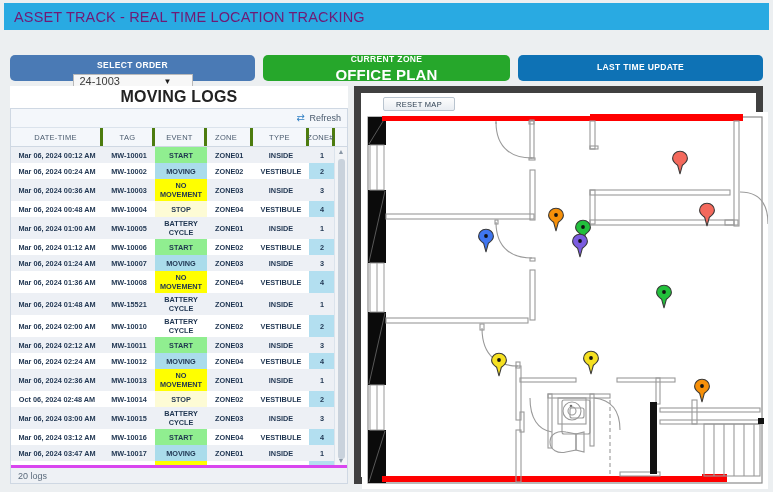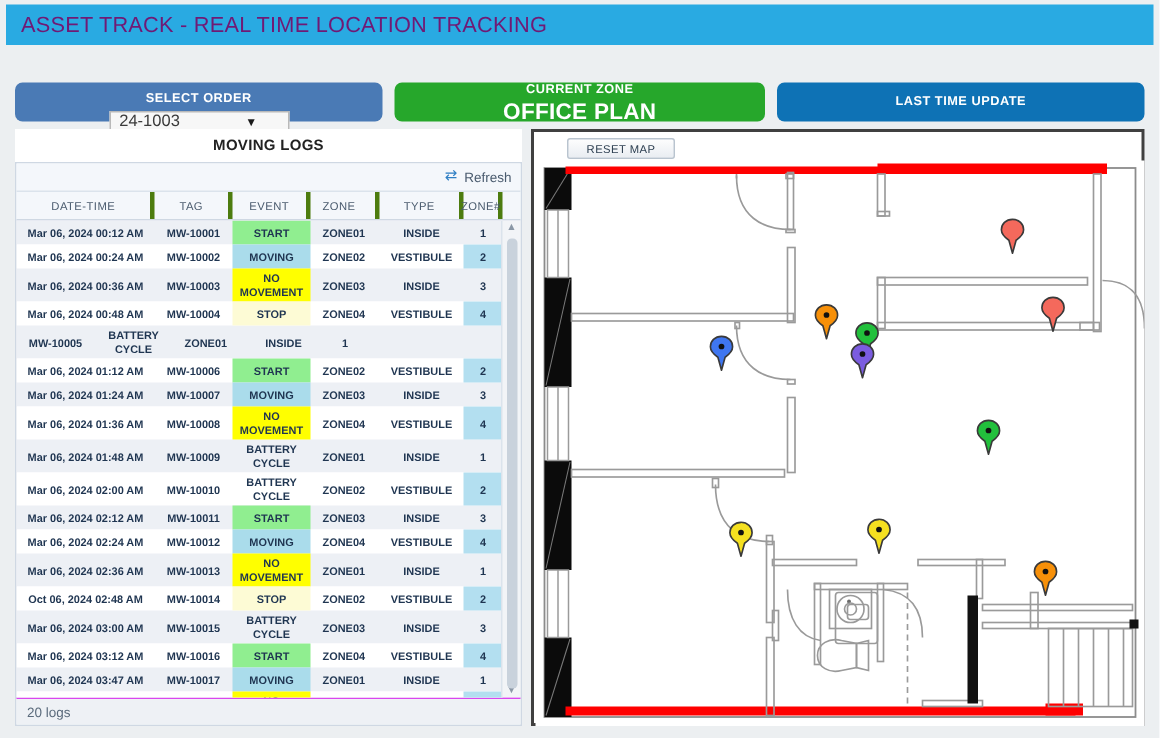--- a/index.html
+++ b/index.html
@@ -71,21 +71,21 @@
 
   
   .logs-panel {
     position: absolute; left: 10px; top: 86px;
     width: 338px; height: 398px;
     background: #ffffff;
   }
   .logs-title {
     height: 22px; display: flex;
     align-items: center; justify-content: center;
-    font-size: 10px; font-weight: bold; color: #222;
+    font-size: 16px; font-weight: bold; color: #222;
     letter-spacing: .2px;
   }
   .grid {
     position: absolute; left: 0; top: 22px;
     width: 338px; height: 376px;
     border: 1px solid #cfd8e3;
     background: #fff;
     display: flex; flex-direction: column;
   }
   .grid-toolbar {
@@ -155,32 +155,32 @@
   }
   .vs-arrow { font-size: 7px; color: #8a97a6; padding: 1px 0; }
   .vs-thumb {
     position: absolute; left: 3px; top: 12px;
     width: 7px; height: 300px;
     background: #c9d2dc; border-radius: 3px;
   }
   .grid-foot {
     height: 18px;
     background: #eef1f5;
-    border-top: 1px solid #d946ef;
+    border-top: 3px solid #d946ef;
     display: flex; align-items: center;
     padding-left: 7px;
     font-size: 9px; color: #5b6b7c;
   }
 
   
   .map-panel {
     position: absolute; left: 354px; top: 86px;
     width: 409px; height: 398px;
     background: #ffffff;
-    border: 2px solid #404040;
+    border: 7px solid #404040;
   }
   .reset-btn {
     position: absolute; left: 22px; top: 4px;
     width: 72px; height: 14px;
     background: linear-gradient(#fdfdfd,#e9edf2);
     border: 1px solid #b9c4cf; border-radius: 2px;
     display: flex; align-items: center; justify-content: center;
     font-size: 7.5px; color: #2c3e50; letter-spacing: .3px;
   }
   .map-canvas {
@@ -272,20 +272,21 @@
             </div>
             <div class="row even">
               <div class="td c-dt">Mar 06, 2024 00:48 AM</div>
               <div class="td c-tag">MW-10004</div>
               <div class="td c-ev ev-stop">STOP</div>
               <div class="td c-zone">ZONE04</div>
               <div class="td c-type">VESTIBULE</div>
               <div class="td c-zn zn-hi">4</div>
             </div>
             <div class="row odd">
+              <div class="td c-dt">Mar 06, 2024 01:00 AM</div>
               <div class="td c-tag">MW-10005</div>
               <div class="td c-ev ev-battery">BATTERY CYCLE</div>
               <div class="td c-zone">ZONE01</div>
               <div class="td c-type">INSIDE</div>
               <div class="td c-zn">1</div>
             </div>
             <div class="row even">
               <div class="td c-dt">Mar 06, 2024 01:12 AM</div>
               <div class="td c-tag">MW-10006</div>
               <div class="td c-ev ev-start">START</div>
@@ -304,21 +305,21 @@
             <div class="row even">
               <div class="td c-dt">Mar 06, 2024 01:36 AM</div>
               <div class="td c-tag">MW-10008</div>
               <div class="td c-ev ev-nomove">NO MOVEMENT</div>
               <div class="td c-zone">ZONE04</div>
               <div class="td c-type">VESTIBULE</div>
               <div class="td c-zn zn-hi">4</div>
             </div>
             <div class="row odd">
               <div class="td c-dt">Mar 06, 2024 01:48 AM</div>
-              <div class="td c-tag">MW-10009</div>
+              <div class="td c-tag">MW-15521</div>
               <div class="td c-ev ev-battery">BATTERY CYCLE</div>
               <div class="td c-zone">ZONE01</div>
               <div class="td c-type">INSIDE</div>
               <div class="td c-zn">1</div>
             </div>
             <div class="row even">
               <div class="td c-dt">Mar 06, 2024 02:00 AM</div>
               <div class="td c-tag">MW-10010</div>
               <div class="td c-ev ev-battery">BATTERY CYCLE</div>
               <div class="td c-zone">ZONE02</div>

